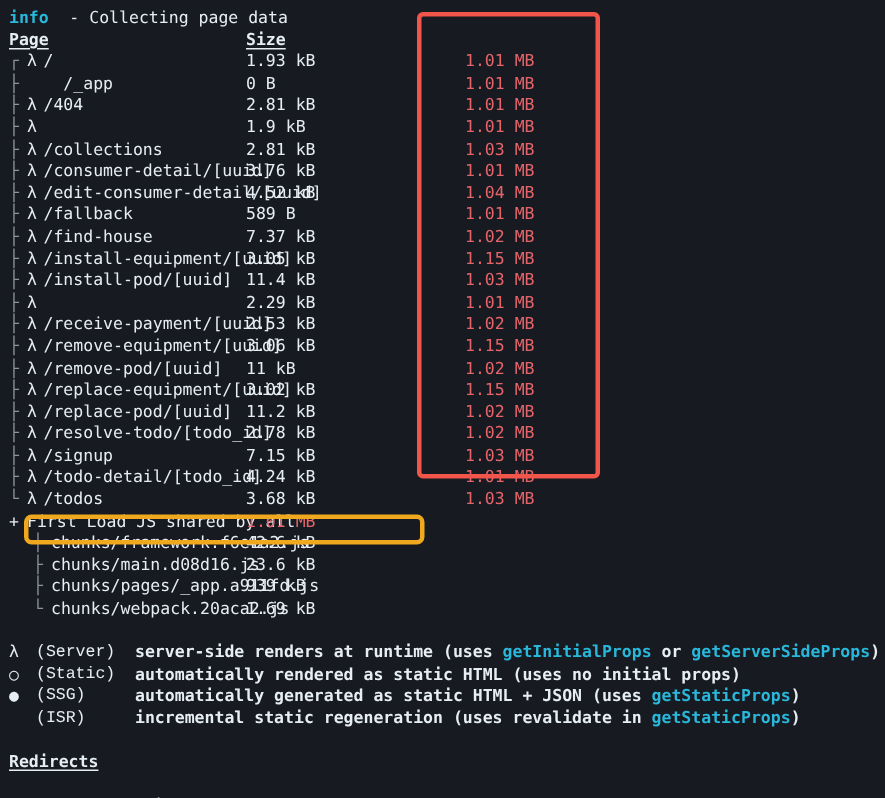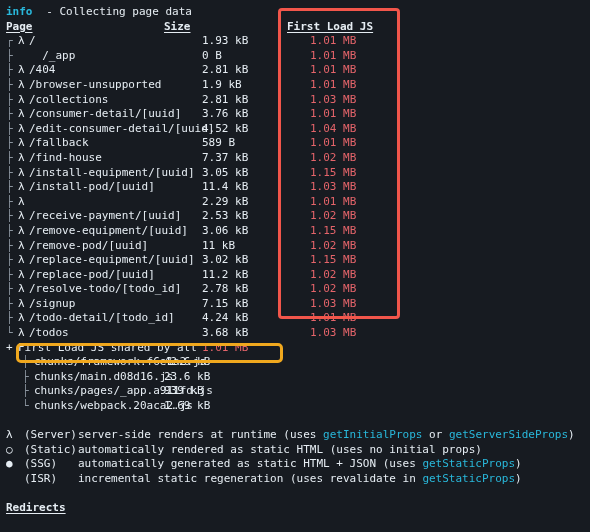--- a/index.html
+++ b/index.html
@@ -33,35 +33,35 @@
 
   
   .line {
     position: relative;
     height: 14.6px;
     white-space: pre;
   }
   .c-tree { position:absolute; left: 4px;  top:0; }
   .c-sym  { position:absolute; left: 16px; top:0; }
   .c-page { position:absolute; left: 27px; top:0; }
-  .c-size { position:absolute; left: 162px; top:0; text-align: left; margin-left: 38px; }
+  .c-size { position:absolute; left: 162px; top:0; text-align: left; }
   .c-fl   { position:absolute; left: 308px; top:0; text-align: left; width: 80px; }
 
   .hdr-page { position:absolute; left: 4px;  top:0; }
   .hdr-size { position:absolute; left: 162px; top:0;text-align:right; }
   .hdr-fl   { position:absolute; left: 285px; top:0; }
 
   .chunk-tree { position:absolute; left: 20px; top:0; }
   .chunk-name { position:absolute; left: 32px; top:0; }
   .chunk-size { position:absolute; left: 162px; top:0; }
 
   
   .lg-sym  { position:absolute; left: 4px;  top:0; }
-  .lg-kind { position:absolute; left: 22px; top:0; }
-  .lg-desc { position:absolute; left: 76px; top:0; }
+  .lg-kind { position:absolute; left: 22px; top:0;font-family:Liberation Mono, monospace; }
+  .lg-desc { position:absolute; left: 88px; top:0;font-weight:bold; }
 
   
   .rd-tree { position:absolute; left: 4px; top:0;text-align:right; }
   .rd-text { position:absolute; left: 16px; top:0; }
 
   
   .box {
     position: absolute;
     box-sizing: border-box;
     pointer-events: none;
@@ -82,28 +82,27 @@
 <div class="term">
 
   <div class="line" style="top:0px">
     <span style="position:absolute;left:4px;top:0" class="cyan bold">info</span>
     <span style="position:absolute;left:31px;top:0" class="white">  - Collecting page data</span>
   </div>
 
   <div class="line" style="top:0px">
     <span class="hdr-page white bold ul">Page</span>
     <span class="hdr-size white bold ul">Size</span>
-    <span class="hdr-fl white bold ul">First Load JS</span>
   </div>
 
   <div id="page-rows">
       <div class="line"><span class="c-tree tree">┌</span><span class="c-sym white">λ</span><span class="c-page white">/</span><span class="c-size white">1.93 kB</span><span class="c-fl red">1.01 MB</span></div>
       <div class="line"><span class="c-tree tree">├</span><span class="c-sym white"></span><span class="c-page white">  /_app</span><span class="c-size white">0 B</span><span class="c-fl red">1.01 MB</span></div>
       <div class="line"><span class="c-tree tree">├</span><span class="c-sym white">λ</span><span class="c-page white">/404</span><span class="c-size white">2.81 kB</span><span class="c-fl red">1.01 MB</span></div>
-      <div class="line"><span class="c-tree tree">├</span><span class="c-sym white">λ</span><span class="c-page white">/browser-unsupported</span><span class="c-size white">1.9 kB</span><span class="c-fl red">1.01 MB</span></div>
+      <div class="line"><span class="c-tree tree">├</span><span class="c-sym white">λ</span><span class="c-size white">1.9 kB</span><span class="c-fl red">1.01 MB</span></div>
       <div class="line"><span class="c-tree tree">├</span><span class="c-sym white">λ</span><span class="c-page white">/collections</span><span class="c-size white">2.81 kB</span><span class="c-fl red">1.03 MB</span></div>
       <div class="line"><span class="c-tree tree">├</span><span class="c-sym white">λ</span><span class="c-page white">/consumer-detail/[uuid]</span><span class="c-size white">3.76 kB</span><span class="c-fl red">1.01 MB</span></div>
       <div class="line"><span class="c-tree tree">├</span><span class="c-sym white">λ</span><span class="c-page white">/edit-consumer-detail/[uuid]</span><span class="c-size white">4.52 kB</span><span class="c-fl red">1.04 MB</span></div>
       <div class="line"><span class="c-tree tree">├</span><span class="c-sym white">λ</span><span class="c-page white">/fallback</span><span class="c-size white">589 B</span><span class="c-fl red">1.01 MB</span></div>
       <div class="line"><span class="c-tree tree">├</span><span class="c-sym white">λ</span><span class="c-page white">/find-house</span><span class="c-size white">7.37 kB</span><span class="c-fl red">1.02 MB</span></div>
       <div class="line"><span class="c-tree tree">├</span><span class="c-sym white">λ</span><span class="c-page white">/install-equipment/[uuid]</span><span class="c-size white">3.05 kB</span><span class="c-fl red">1.15 MB</span></div>
       <div class="line"><span class="c-tree tree">├</span><span class="c-sym white">λ</span><span class="c-page white">/install-pod/[uuid]</span><span class="c-size white">11.4 kB</span><span class="c-fl red">1.03 MB</span></div>
       <div class="line"><span class="c-tree tree">├</span><span class="c-sym white">λ</span><span class="c-size white">2.29 kB</span><span class="c-fl red">1.01 MB</span></div>
       <div class="line"><span class="c-tree tree">├</span><span class="c-sym white">λ</span><span class="c-page white">/receive-payment/[uuid]</span><span class="c-size white">2.53 kB</span><span class="c-fl red">1.02 MB</span></div>
       <div class="line"><span class="c-tree tree">├</span><span class="c-sym white">λ</span><span class="c-page white">/remove-equipment/[uuid]</span><span class="c-size white">3.06 kB</span><span class="c-fl red">1.15 MB</span></div>

